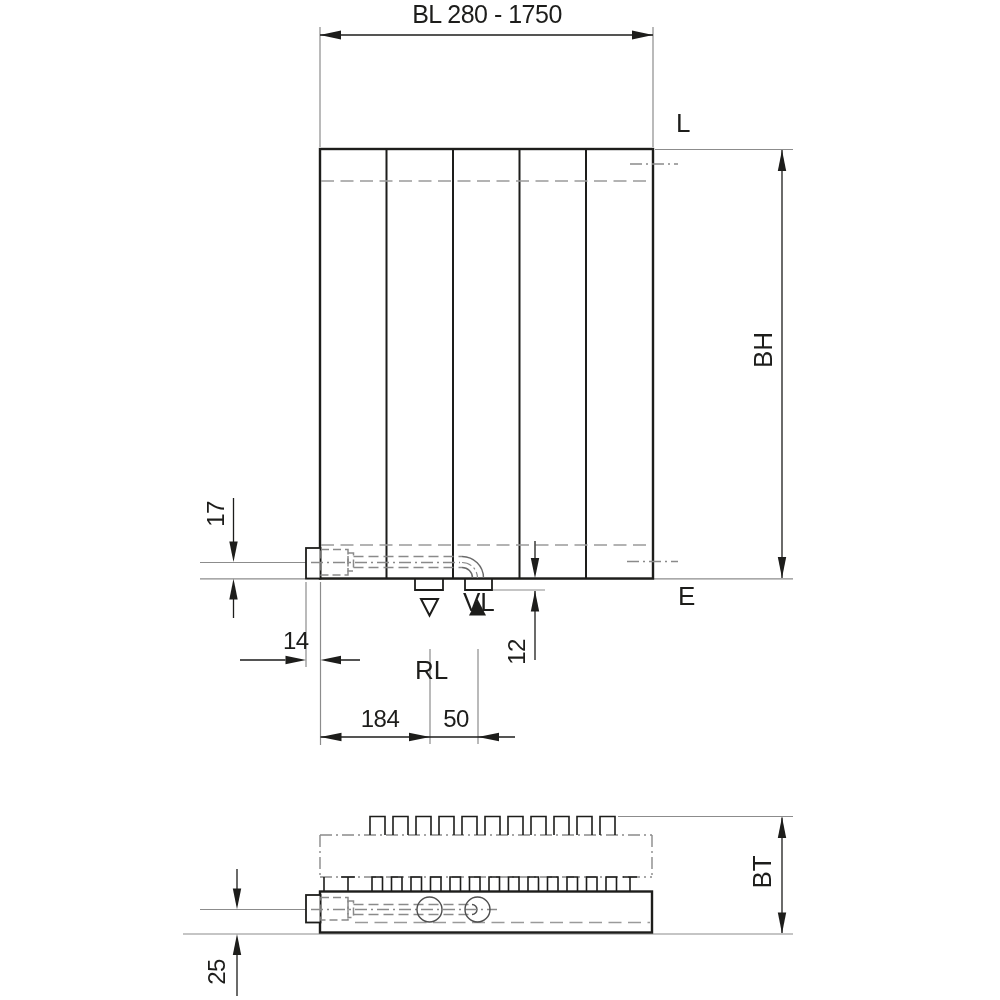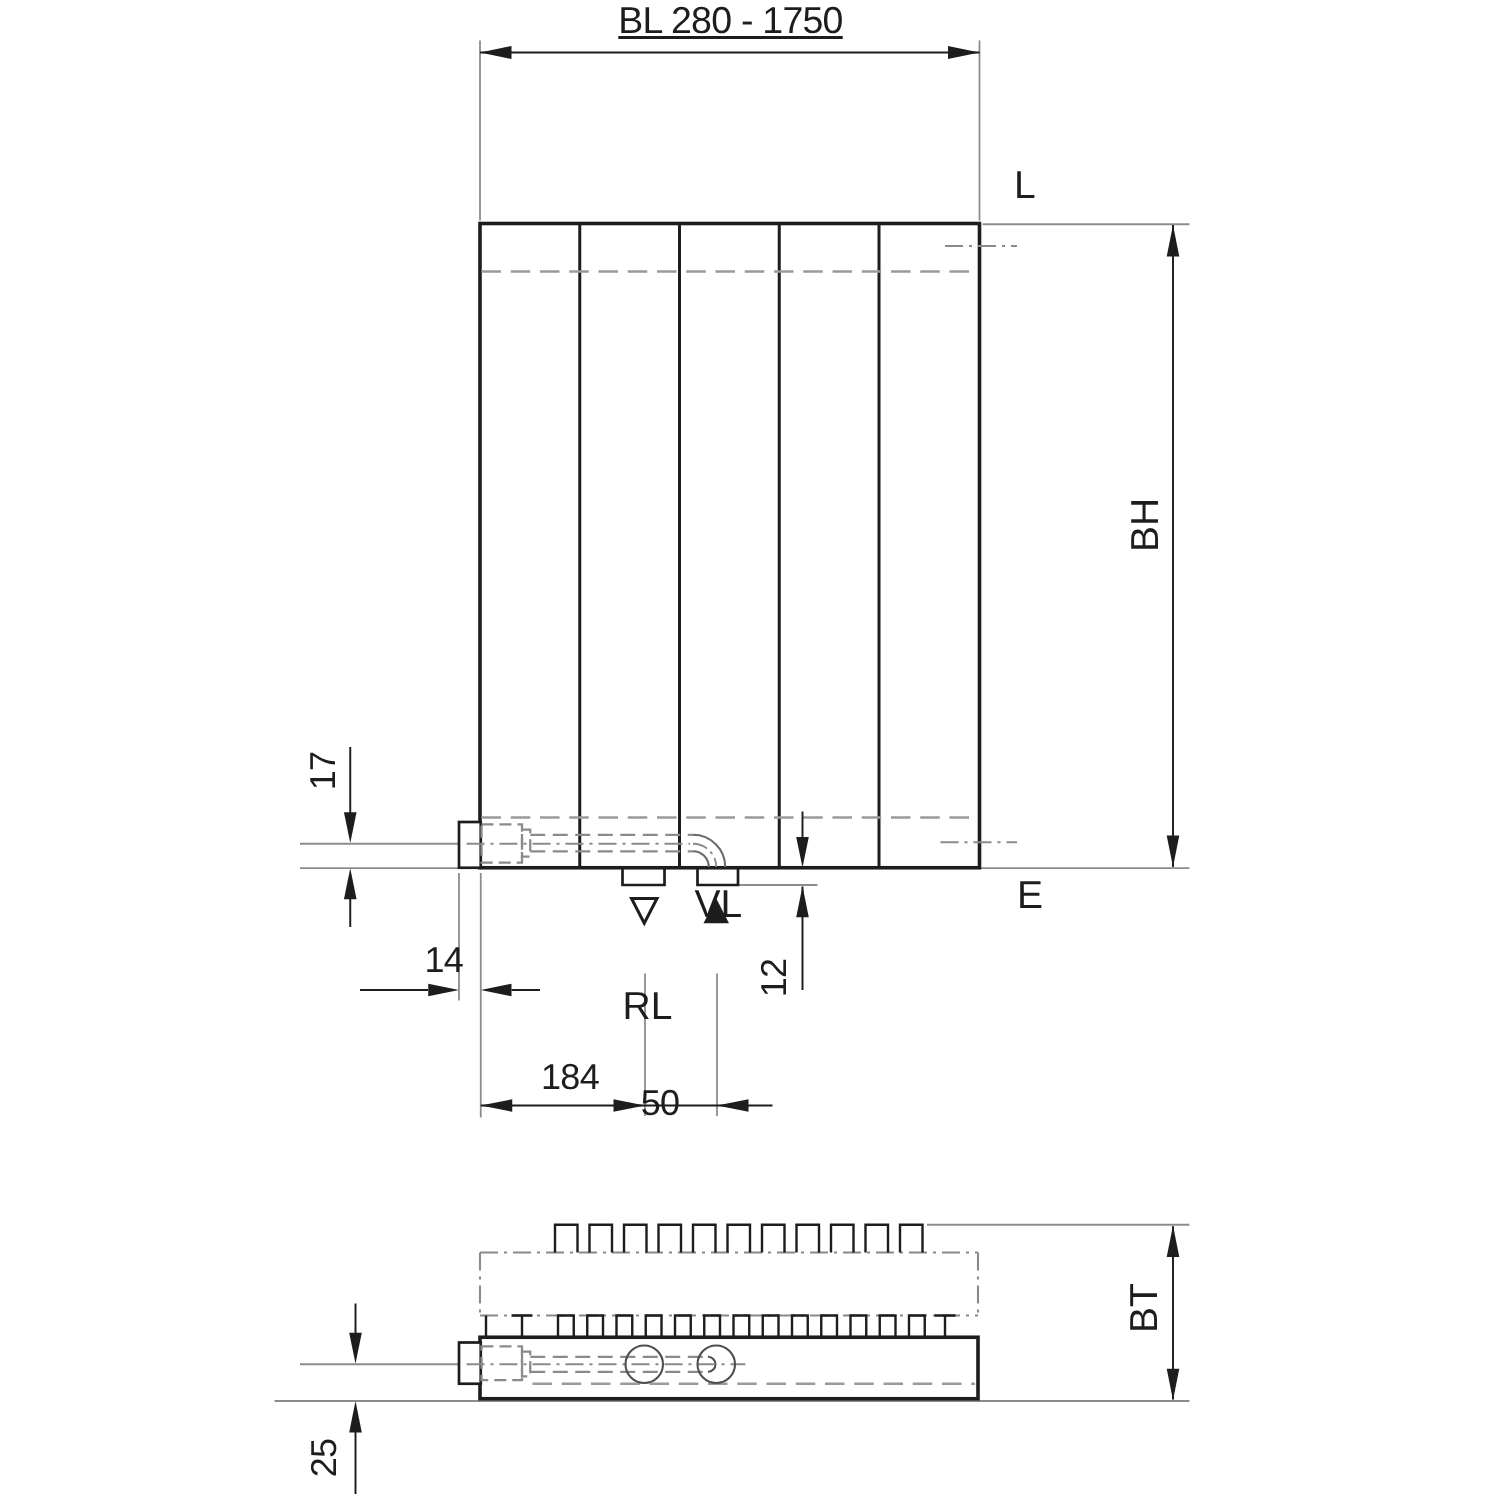--- a/index.html
+++ b/index.html
@@ -118,29 +118,29 @@
     <path d="M782 817.5 V933" stroke="#1d1d1b" stroke-width="1.3"></path>
     <polygon points="782,817 777.8,838 786.2,838" fill="#1d1d1b"></polygon>
     <polygon points="782,933.5 777.8,912.5 786.2,912.5" fill="#1d1d1b"></polygon>
 
     <path d="M237 869 V889 M237 954.5 V996" stroke="#1d1d1b" stroke-width="1.3"></path>
     <polygon points="237,909.2 232.8,888.5 241.2,888.5" fill="#1d1d1b"></polygon>
     <polygon points="237,934 232.8,955 241.2,955" fill="#1d1d1b"></polygon>
   </g>
 </svg>
 
-  <div class="lbl num cx" style="left:487px;top:2px;font-size:25px;text-decoration:underline;">BL 280 - 1750</div>
+  <div class="lbl num cx" style="left:487px;top:2px;font-size:25px;">BL 280 - 1750</div>
   <div class="lbl big" style="left:676px;top:110px;">L</div>
   <div class="lbl big rot" style="left:763px;top:350px;">BH</div>
   <div class="lbl big" style="left:678px;top:583px;">E</div>
   <div class="lbl big" style="left:415px;top:617px;margin-top:40px;">RL</div>
   <div class="lbl big" style="left:463px;top:589px;">VL</div>
 
   <div class="lbl num rot" style="left:216px;top:514px;">17</div>
   <div class="lbl num" style="left:239px;top:629px;margin-left:44px;">14</div>
   <div class="lbl num cx" style="left:380px;top:707px;">184</div>
-  <div class="lbl num cx" style="left:440px;top:707px;margin-top:17px;">50</div>
+  <div class="lbl num cx" style="left:456px;top:707px;">50</div>
   <div class="lbl num rot" style="left:517px;top:652px;">12</div>
 
   <div class="lbl big rot" style="left:762px;top:872px;">BT</div>
   <div class="lbl num rot" style="left:217px;top:972px;">25</div>
 
 </div>
 
 </body></html>

